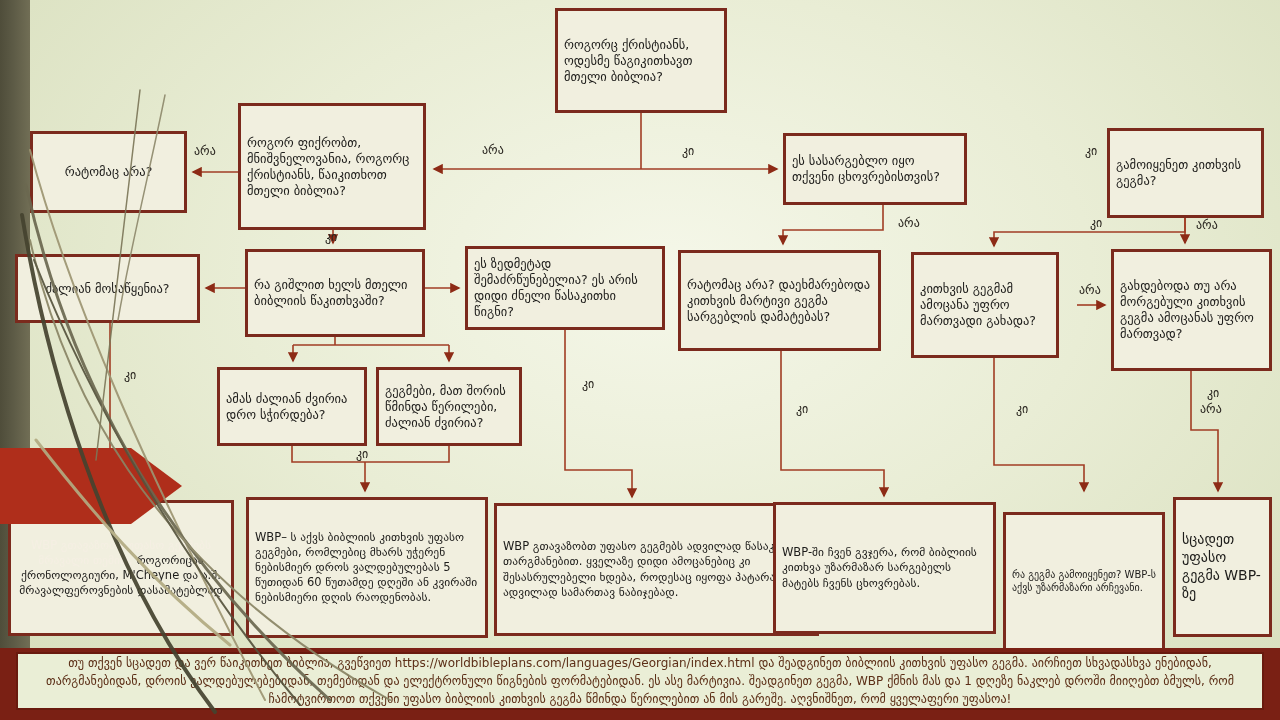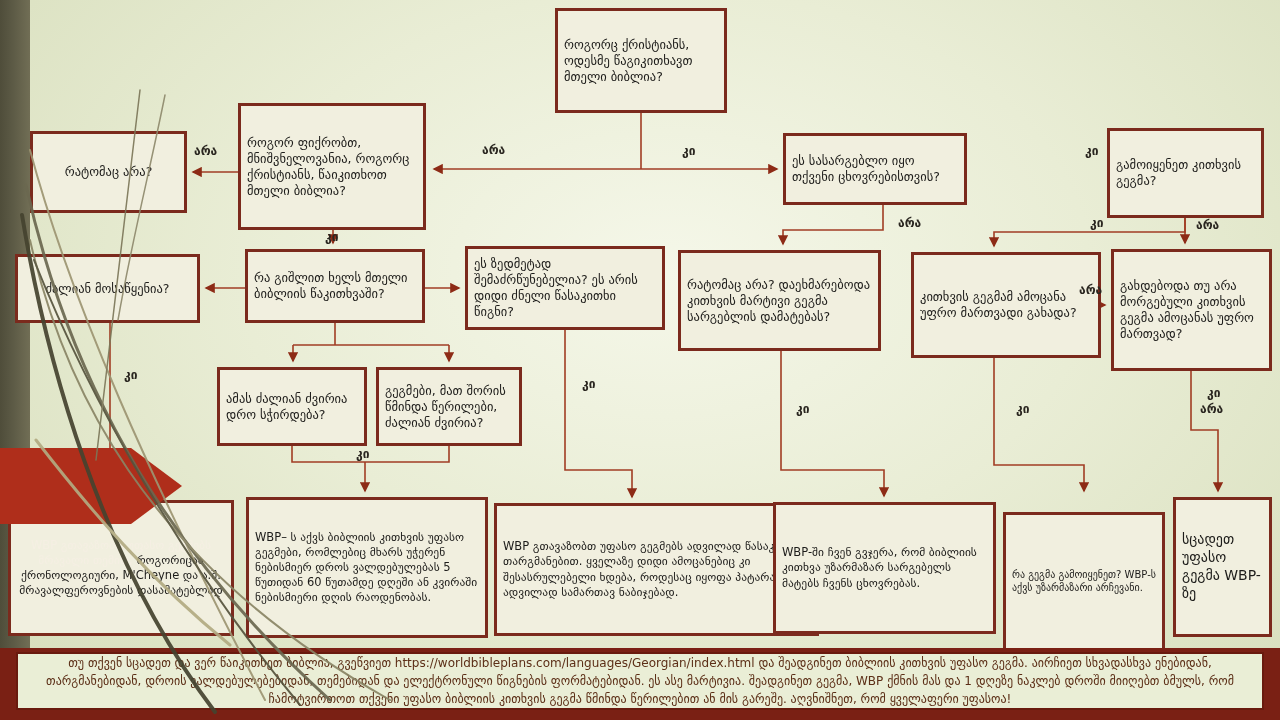--- a/index.html
+++ b/index.html
@@ -16,21 +16,21 @@
   svg.grass{position:absolute;left:0;top:0;z-index:6;pointer-events:none;opacity:.92;}
   .node{
     position:absolute;z-index:2;box-sizing:border-box;
     background:#f1efdf;border:3px solid #7b2a1d;
     display:flex;align-items:center;justify-content:center;
     text-align:left;color:#1d1c1a;font-size:12.5px;line-height:1.28;
     padding:4px 6px;
   }
   .node.sm{font-size:11.5px;line-height:1.32;}
   .lbl{
-    position:absolute;z-index:3;font-size:12px;color:#2a2620;white-space:nowrap;font-weight:bold;
+    position:absolute;z-index:3;font-size:12px;color:#2a2620;white-space:nowrap;
   }
   .red-arrow{
     position:absolute;left:0;top:448px;width:182px;height:76px;z-index:4;
     background:#af2e1b;
     clip-path:polygon(0 0,72% 0,100% 50%,72% 100%,0 100%);
   }
   .n-bg{position:absolute;left:8px;top:500px;width:226px;height:136px;z-index:2;
     box-sizing:border-box;background:#f1efdf;border:3px solid #7b2a1d;}
   .n-text{
     position:absolute;left:8px;top:500px;width:226px;height:136px;z-index:5;
@@ -105,33 +105,33 @@
 </div>
 
 <div class="node" style="left:1107px;top:128px;width:157px;height:90px">
   <span>გამოიყენეთ კითხვის გეგმა?</span>
 </div>
 
 <div class="node" style="left:15px;top:254px;width:185px;height:69px">
   <span>ძალიან მოსაწყენია?</span>
 </div>
 
-<div class="node" style="left:245px;top:249px;width:180px;height:74px">
+<div class="node" style="left:245px;top:249px;width:180px;height:88px">
   <span>რა გიშლით ხელს მთელი ბიბლიის წაკითხვაში?</span>
 </div>
 
 <div class="node" style="left:465px;top:246px;width:200px;height:84px">
   <span>ეს ზედმეტად შემაძრწუნებელია?  ეს არის დიდი ძნელი წასაკითხი წიგნი?</span>
 </div>
 
 <div class="node" style="left:678px;top:250px;width:203px;height:101px">
   <span>რატომაც არა? დაეხმარებოდა კითხვის მარტივი გეგმა სარგებლის დამატებას?</span>
 </div>
 
-<div class="node" style="left:911px;top:252px;width:190px;height:106px">
+<div class="node" style="left:911px;top:252px;width:148px;height:106px">
   <span>კითხვის გეგმამ ამოცანა უფრო მართვადი გახადა?</span>
 </div>
 
 <div class="node" style="left:1111px;top:249px;width:161px;height:122px">
   <span>გახდებოდა თუ არა მორგებული კითხვის გეგმა ამოცანას უფრო მართვად?</span>
 </div>
 
 <div class="node" style="left:217px;top:367px;width:150px;height:79px">
   <span>ამას ძალიან ძვირია დრო სჭირდება?</span>
 </div>

